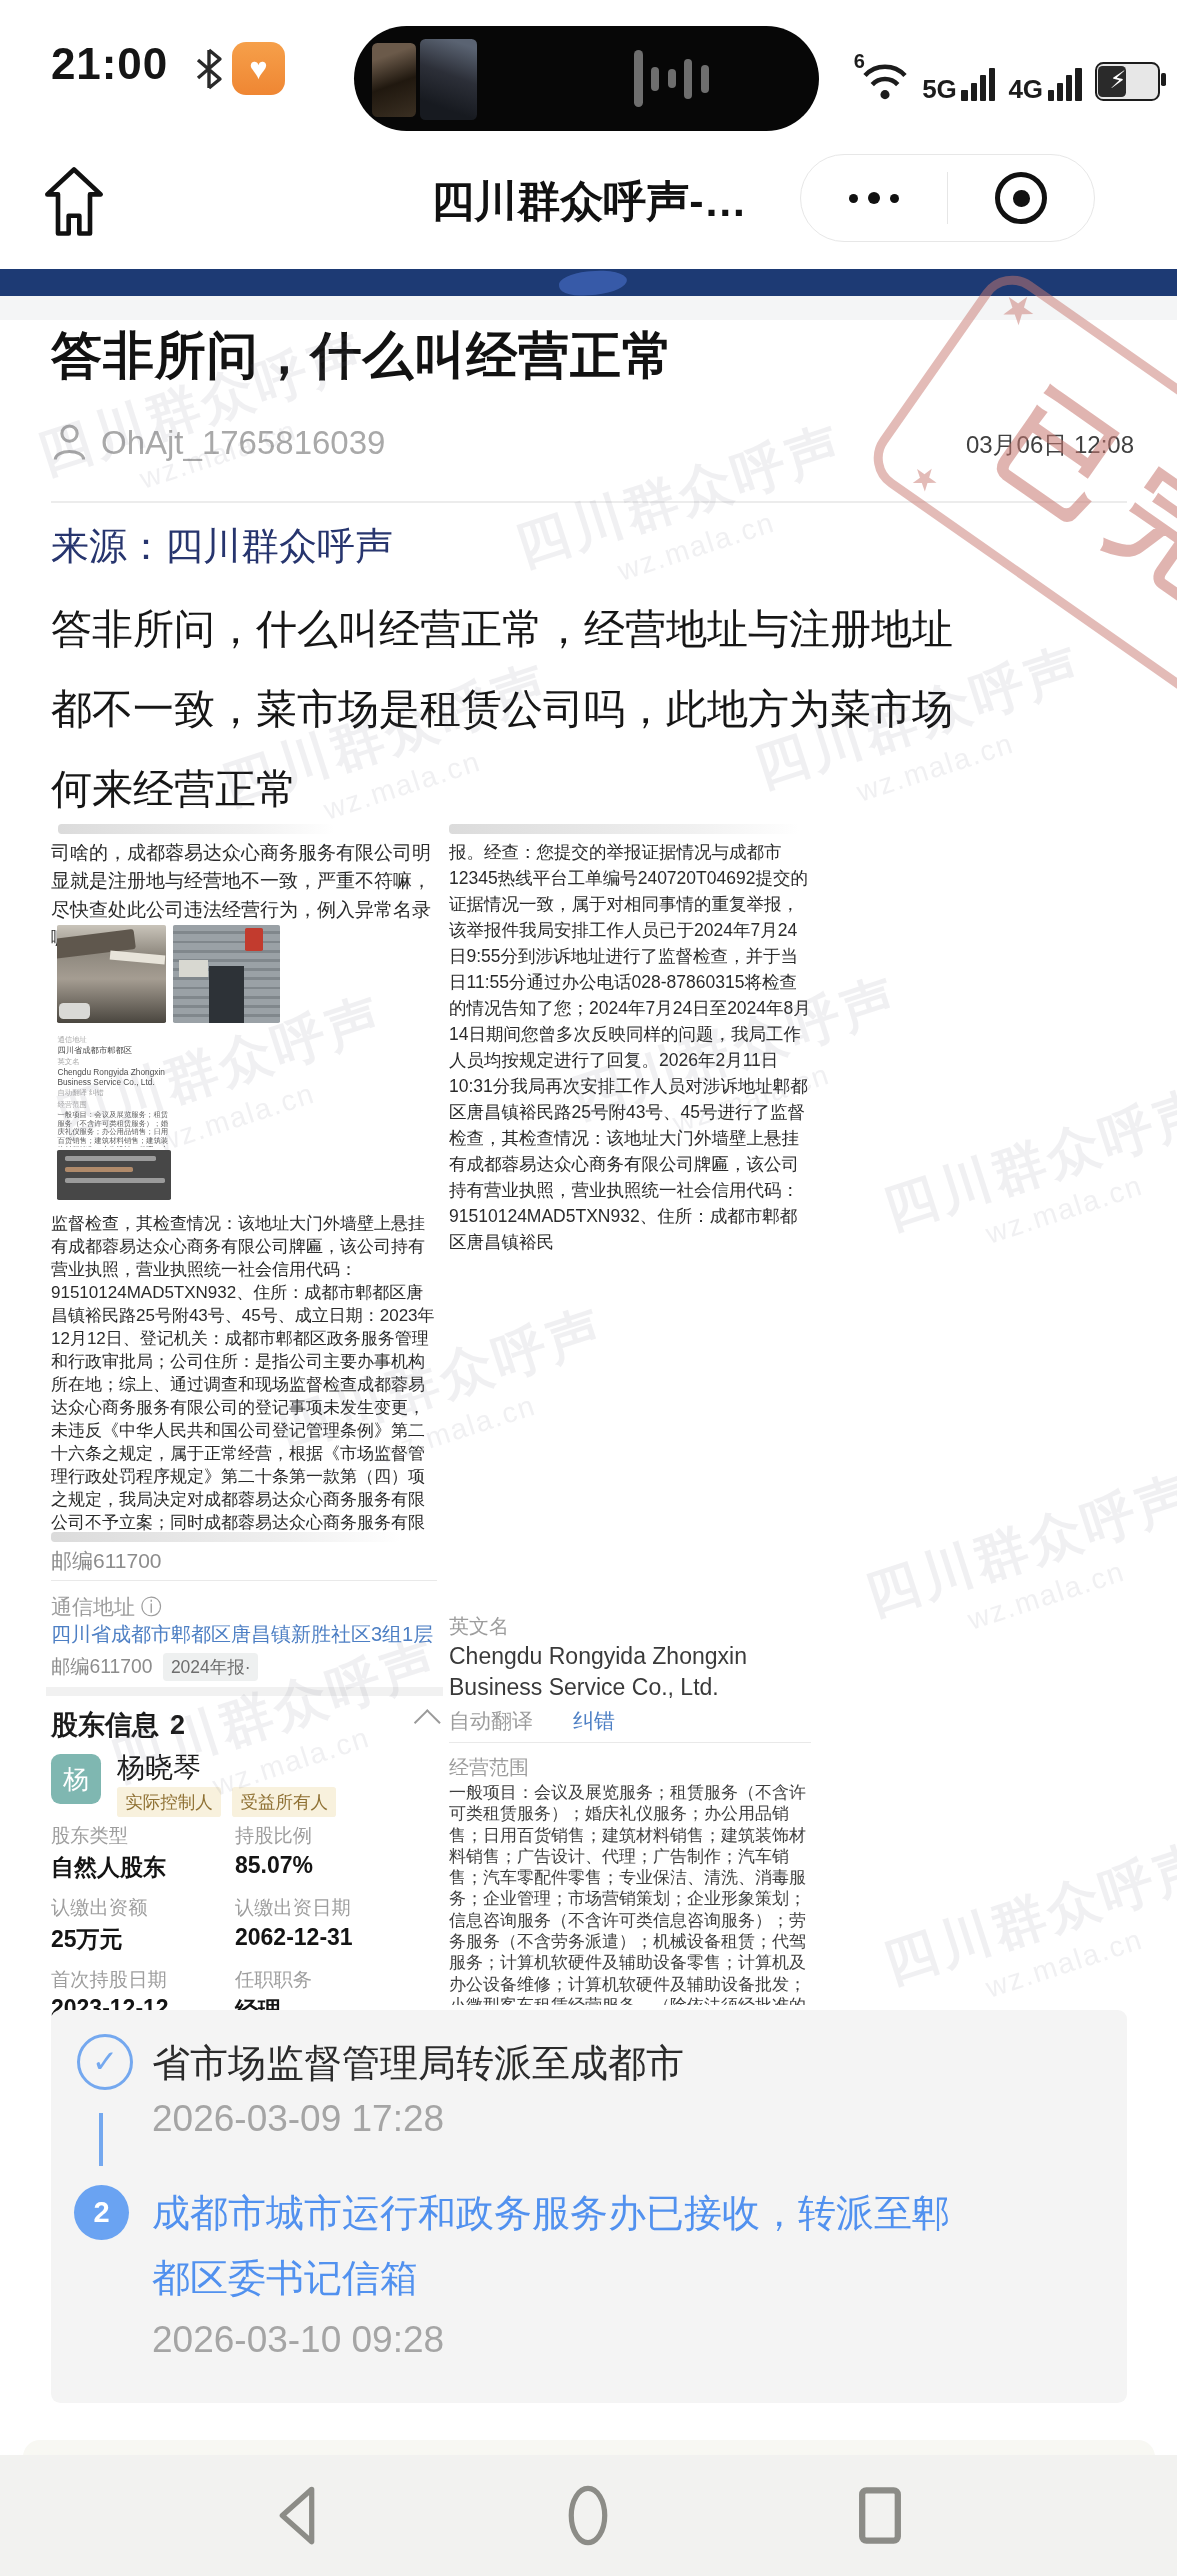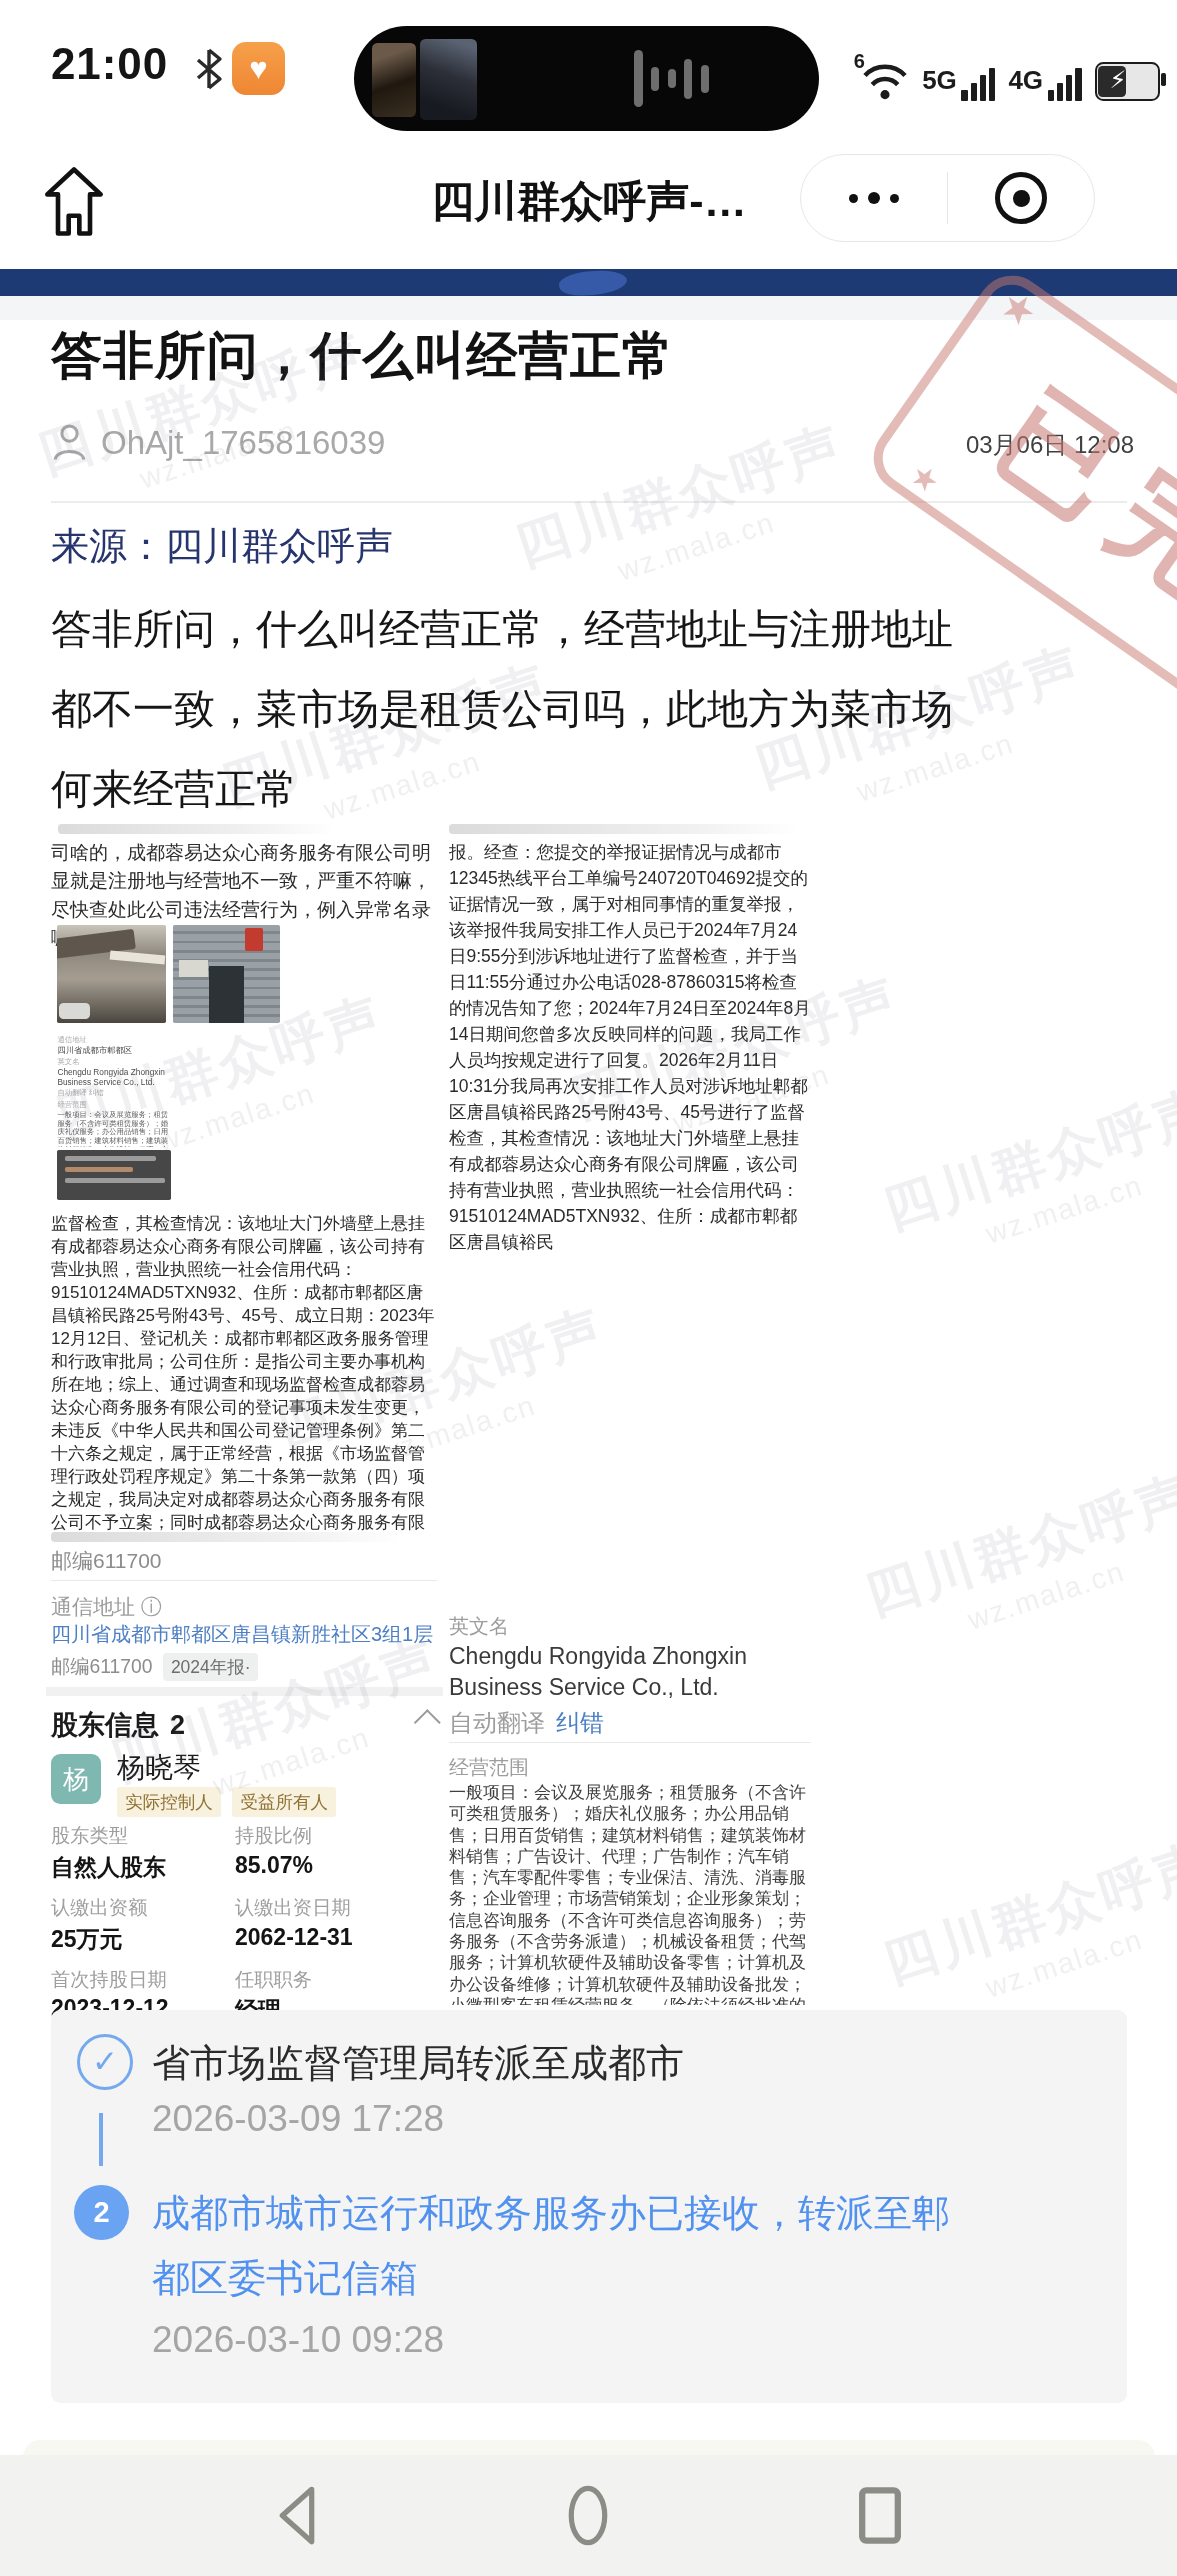--- a/index.html
+++ b/index.html
@@ -13,21 +13,21 @@
             background:linear-gradient(180deg,#f6a04a,#ef8633);color:#fff;font-size:31px;line-height:53px;text-align:center;}
   .sb-pill{position:absolute;left:354px;top:26px;width:465px;height:105px;background:#070707;border-radius:55px;}
   .pill-thumb1{position:absolute;left:18.4px;top:16.6px;width:44px;height:74px;border-radius:5.5px;
                background:linear-gradient(160deg,#6b5a4a 20%,#20180f 55%,#3a2f22);}
   .pill-thumb2{position:absolute;left:66px;top:13px;width:57px;height:81px;border-radius:5.5px;
                background:linear-gradient(200deg,#5a6372 10%,#2c2f38 45%,#171a20 80%);}
   .pill-bars{position:absolute;right:110px;top:0;height:105px;display:flex;align-items:center;gap:8.3px;}
   .pill-bars i{display:block;width:8.3px;border-radius:4.6px;background:#6e6e6e;}
   
   .sb-icons{position:absolute;right:18.4px;top:37px;display:flex;align-items:flex-end;gap:13px;height:64px;}
-  .net{display:flex;align-items:flex-start;gap:2.8px;}
+  .net{display:flex;align-items:flex-end;gap:2.8px;}
   .net b{font-size:26px;color:#1c1c1c;margin-right:1.8px;line-height:24px;}
   .bars{display:flex;align-items:flex-end;gap:2.8px;}
   .bars i{display:block;width:6.4px;background:#1c1c1c;border-radius:0.9px;}
   .battery{position:relative;width:61px;height:35px;border:2.8px solid #1c1c1c;border-radius:8.3px;background:#e7e7e7;}
   .battery:after{content:"";position:absolute;right:-8.3px;top:9.2px;width:4.6px;height:13px;background:#1c1c1c;border-radius:1.8px;}
   .battery .fill{position:absolute;left:1.8px;top:1.8px;bottom:1.8px;width:28px;background:#2a2a2a;border-radius:4.6px;}
   .battery .bolt{position:absolute;left:13px;top:1.8px;width:28px;height:28px;color:#fff;font-size:24px;font-weight:bold;}
   
   .mp-header{position:absolute;top:147px;left:0;width:1108px;height:121px;background:#fff;}
   .mp-title{position:absolute;top:26px;left:0;width:1178px;text-align:center;font-size:43px;font-weight:bold;color:#111;}
@@ -90,21 +90,21 @@
   .sh-tags{position:absolute;left:66px;top:40px;display:flex;gap:11px;}
   .chip{font-size:17.5px;background:#f8f1dd;color:#8f7134;padding:2.8px 8.3px;border-radius:2.8px;}
   .fgrid{position:absolute;left:0;top:75px;width:386px;display:grid;grid-template-columns:184px 1fr;row-gap:11px;}
   .flabel{font-size:19.3px;color:#9e9e9e;}
   .fvalue{font-size:23px;color:#141414;font-weight:bold;margin-top:2.8px;}
   
   .rightcol{position:absolute;left:449px;top:0;width:364px;}
   .rp{position:absolute;top:16.6px;left:0;width:362px;font-size:17.5px;line-height:26px;color:#2b2b2b;max-height:578px;overflow:hidden;}
   .rc-enlabel{position:absolute;top:791px;left:0;font-size:20px;color:#9d9d9d;}
   .rc-enname{position:absolute;top:819px;left:0;width:362px;font-size:23px;line-height:31px;color:#3a3a3a;}
-  .rc-trans{position:absolute;top:885px;left:0;font-size:24px;color:#9d9d9d;display:flex;gap:11px;}
+  .rc-trans{position:absolute;top:885px;left:0;font-size:21px;color:#9d9d9d;display:flex;gap:40px;}
   .rc-trans .fix{color:#4d7fc4;}
   .rc-div{position:absolute;top:920px;left:0;width:362px;height:0.9px;background:#e9e9e9;}
   .rc-scopelabel{position:absolute;top:932px;left:0;font-size:20px;color:#9d9d9d;}
   .rc-scope{position:absolute;top:960px;left:0;width:362px;font-size:17px;line-height:21.3px;color:#3f3f3f;max-height:223px;overflow:hidden;}
   
   .wm-layer{position:absolute;top:313px;left:0;width:1178px;height:1748px;pointer-events:none;z-index:4;}
   .wm{position:absolute;transform:rotate(-18deg);color:rgba(110,110,125,.10);white-space:nowrap;text-align:center;}
   .wm span{display:block;font-size:53px;font-weight:bold;letter-spacing:3.7px;}
   .wm em{display:block;font-style:normal;font-size:29px;letter-spacing:1.8px;}
   .stamp{position:absolute;left:876px;top:416px;width:598px;height:232px;transform:rotate(35deg);

